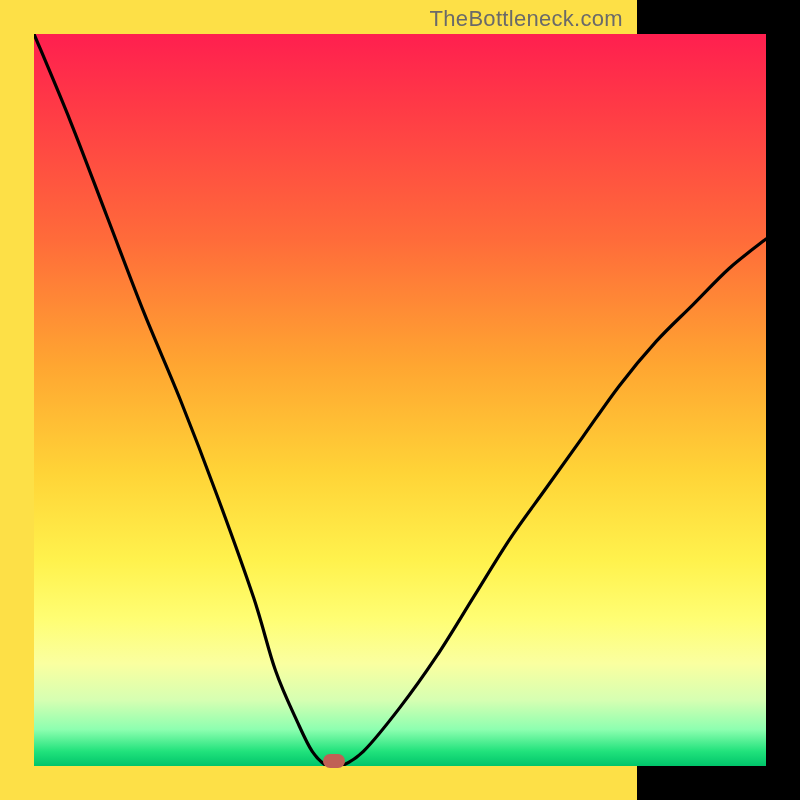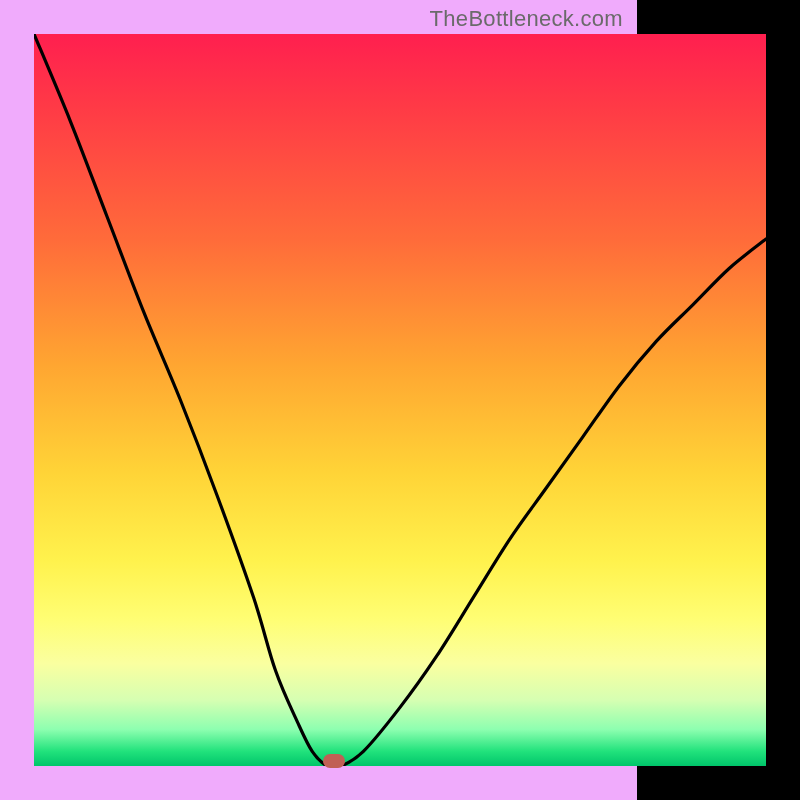--- a/index.html
+++ b/index.html
@@ -8,21 +8,21 @@
     width: 800px;
     height: 800px;
     background: #000;
     overflow: hidden;
     font-family: Arial, Helvetica, sans-serif;
   }
   .frame {
     position: relative;
     width: 637px;
     height: 800px;
-    background: #f0abfc;
+    background: #fde047;
   }
   .watermark {
     position: absolute;
     top: 6px;
     right: 14px;
     color: #6a6a6a;
     font-size: 22px;
     font-weight: 500;
     letter-spacing: 0.3px;
     z-index: 20;

